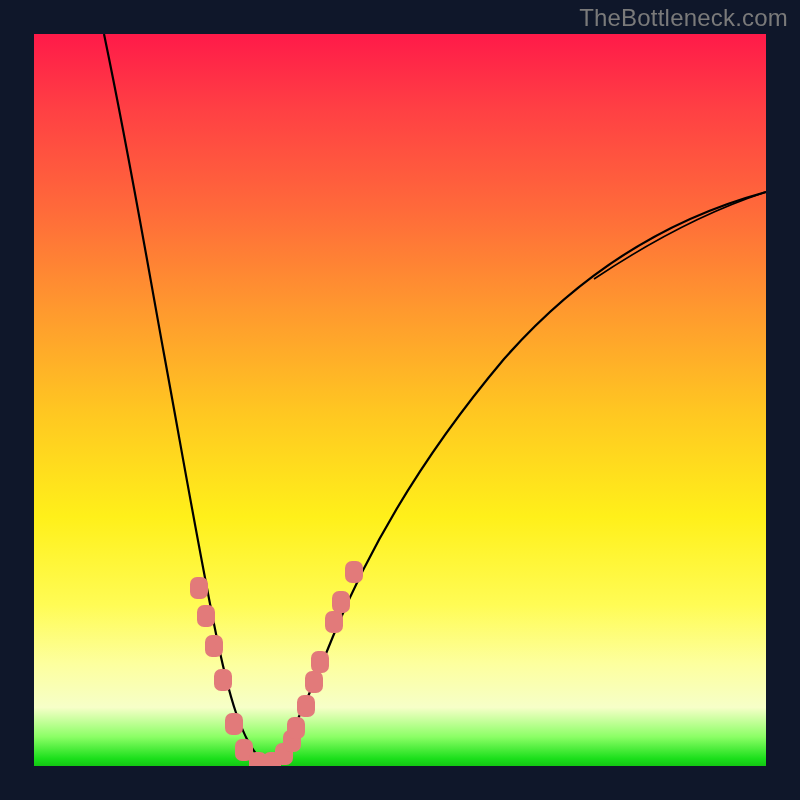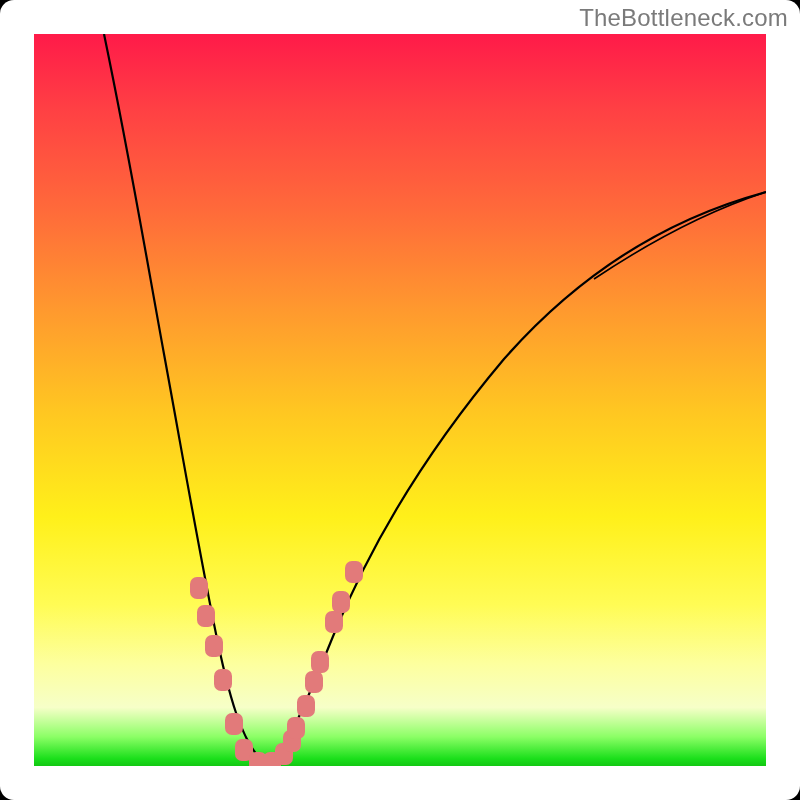--- a/index.html
+++ b/index.html
@@ -10,22 +10,21 @@
     background: #000;
     overflow: hidden;
     font-family: Arial, Helvetica, sans-serif;
   }
   .frame {
     position: absolute;
     top: 0;
     left: 0;
     width: 800px;
     height: 800px;
-    background: #ffffff;
-    border-radius: 14px;
+    background: #0f172a;
   }
   .plot {
     position: absolute;
     top: 34px;
     left: 34px;
     width: 732px;
     height: 732px;
     
     background: linear-gradient(
       to bottom,

